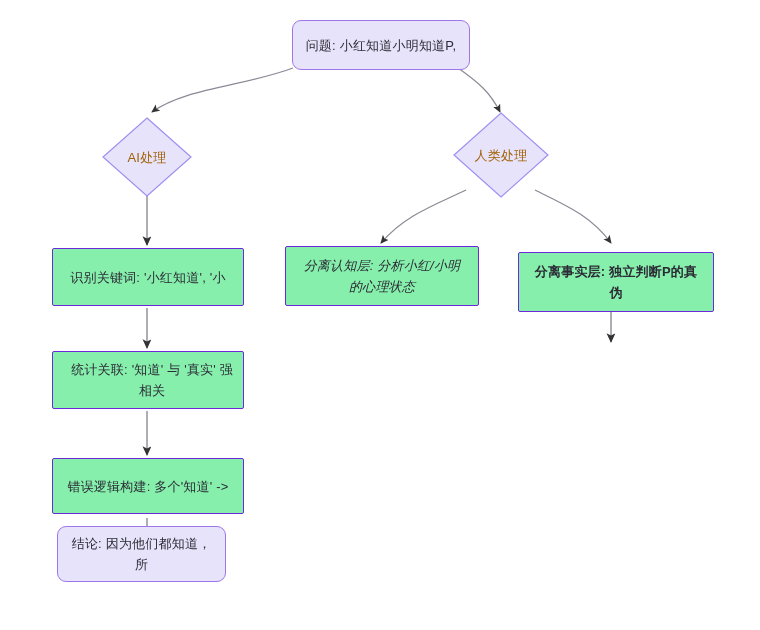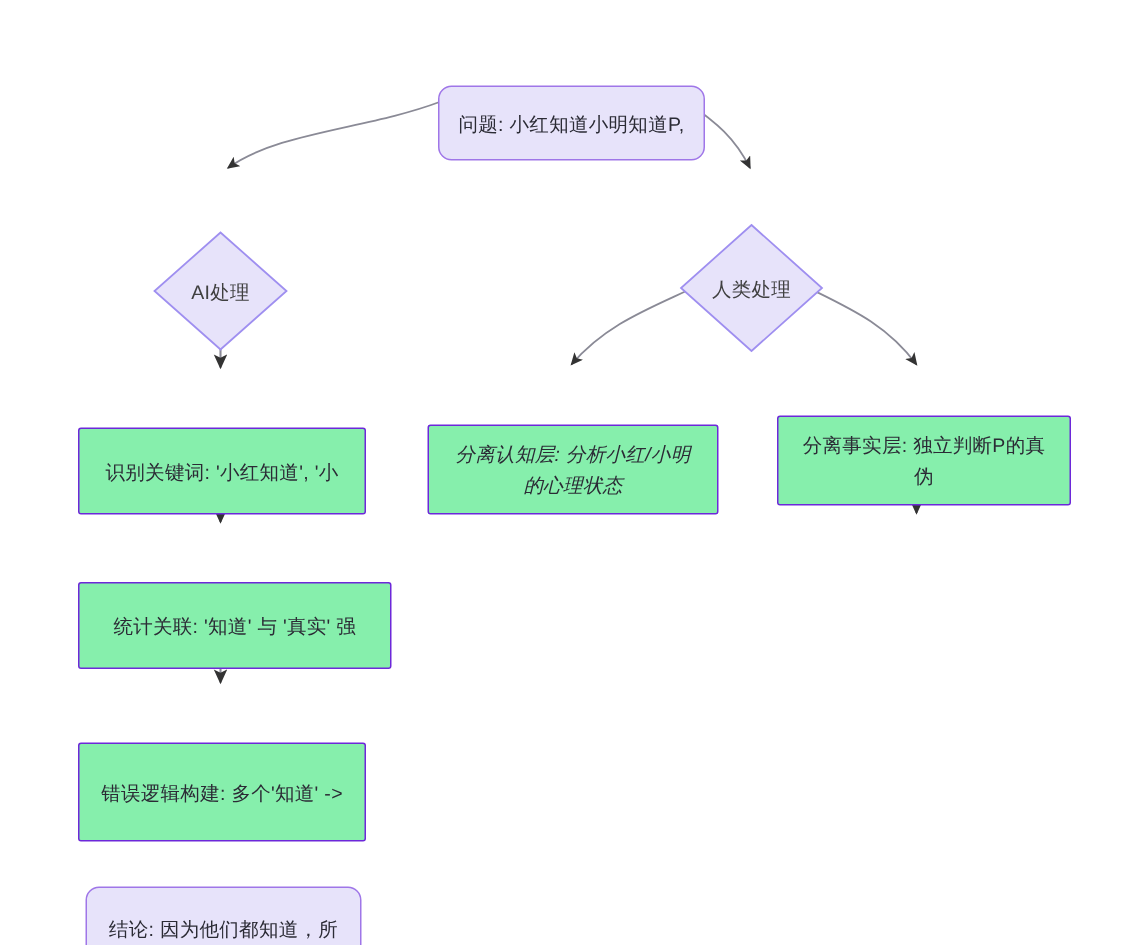--- a/index.html
+++ b/index.html
@@ -37,21 +37,20 @@
     box-sizing: border-box;
     display: flex;
     align-items: center;
     justify-content: center;
     text-align: center;
     color: #2b2b35;
     font-size: 13px;
     line-height: 21px;
     letter-spacing: 0.2px;
     padding: 6px 10px;
-    margin-top: 37px;
   }
 
   .node.process {
     background: #86efac;
     border: 1px solid #6d28d9;
     border-radius: 2px;
   }
 
   .node.rounded {
     background: #e7e3fa;
@@ -69,21 +68,21 @@
     left: 0;
     top: 0;
     width: 100%;
     height: 100%;
   }
 
   .diamond-label {
     position: relative;
     z-index: 2;
     font-size: 13px;
-    color: #404040;
+    color: #a16207;
     white-space: nowrap;
   }
 
   .node-text {
     position: relative;
     z-index: 2;
     display: block;
   }
 </style>
 </head>
@@ -135,46 +134,47 @@
     </svg>
     <span class="diamond-label">人类处理</span>
   </div>
 
   <div class="node process" style="left:52px; top:248px; width:192px; height:58px;">
     <div>
       <span class="node-text">识别关键词: '小红知道', '小</span>
     </div>
   </div>
 
-  <div class="node process" style="left:52px; top:351px; width:209px; height:58px;">
+  <div class="node process" style="left:52px; top:351px; width:192px; height:58px;justify-content:flex-end;">
     <div>
       <span class="node-text">统计关联: '知道' 与 '真实' 强</span>
+      <span class="node-text">相关</span>
     </div>
   </div>
 
-  <div class="node process" style="left:52px; top:458px; width:192px; height:66px;">
+  <div class="node process" style="left:52px; top:458px; width:192px; height:56px;">
     <div>
       <span class="node-text">错误逻辑构建: 多个'知道' -&gt;</span>
     </div>
   </div>
 
-  <div class="node rounded" style="left:57px; top:554px; width:184px; height:56px;text-align:center;">
+  <div class="node rounded" style="left:57px; top:526px; width:169px; height:56px;text-align:center;">
     <div>
       <span class="node-text">结论: 因为他们都知道，所</span>
     </div>
   </div>
 
   <div class="node process" style="left:285px; top:246px; width:194px; height:60px;font-style:italic;">
     <div>
       <span class="node-text">分离认知层: 分析小红/小明</span>
       <span class="node-text">的心理状态</span>
     </div>
   </div>
 
-  <div class="node process" style="left:518px; top:240px; width:196px; height:60px;">
+  <div class="node process" style="left:518px; top:252px; width:196px; height:60px;font-weight:bold;">
     <div>
       <span class="node-text">分离事实层: 独立判断P的真</span>
       <span class="node-text">伪</span>
     </div>
   </div>
 
 
 </div>
 
 </body></html>

